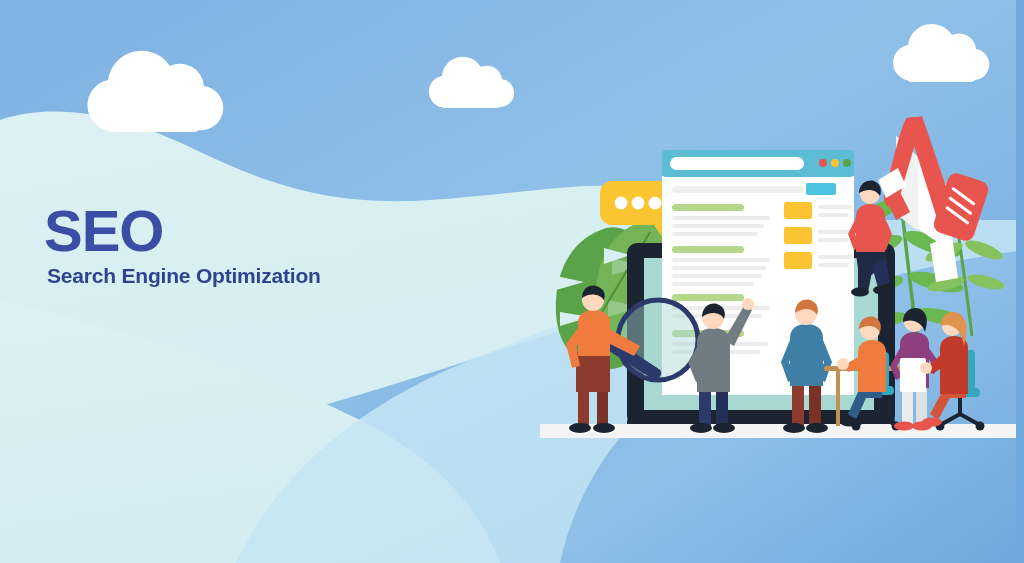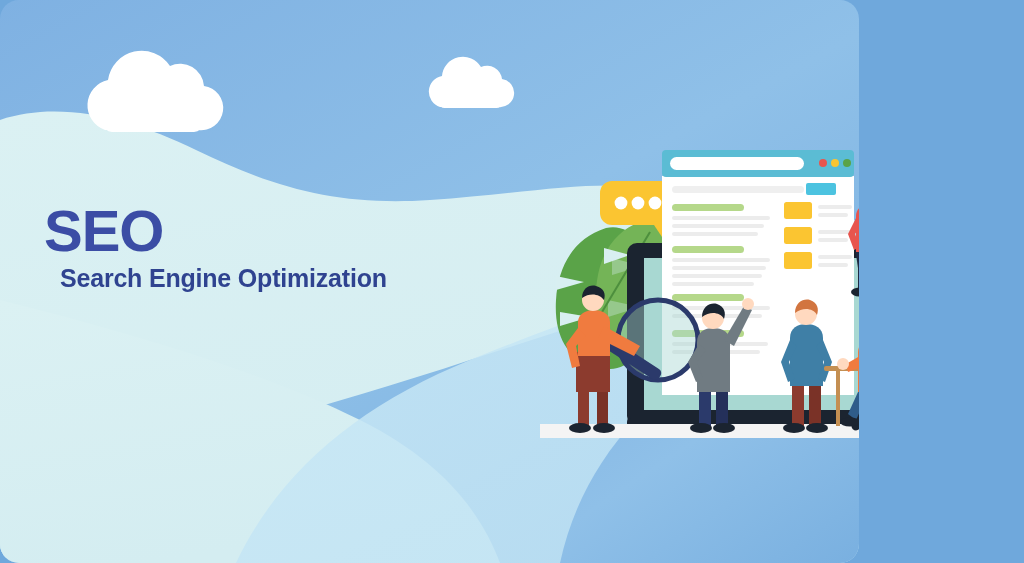--- a/index.html
+++ b/index.html
@@ -1,33 +1,33 @@
 <!DOCTYPE html>
 <html><head>
 <meta charset="utf-8">
 <style>
   html,body{margin:0;padding:0;}
   body{
     width:1024px;height:563px;overflow:hidden;
     font-family:"Liberation Sans", sans-serif;
     background:#6fa8dc;
   }
-  #stage{position:relative;width:859px;height:563px;overflow:hidden;border-radius:19px;}
+  #stage{position:relative;width:1016px;height:563px;overflow:hidden;}
   #stage svg.layer{position:absolute;left:0;top:0;width:1024px;height:563px;}
 
   
   #copy{
     position:absolute;left:44px;top:203px;width:370px;z-index:40;
   }
   #copy .seo{
     font-size:58px;line-height:0.98;font-weight:bold;letter-spacing:-1px;
     color:#3b4da5;margin:0 0 4px 0;
   }
   #copy .sub{
-    font-size:25px;font-weight:bold;color:#2f4390;margin:0 0 14px 16px;
+    font-size:21px;font-weight:bold;color:#2f4390;margin:0 0 14px 3px;
     letter-spacing:-0.2px;
   }
   #copy .body{
     font-size:13.5px;line-height:1.55;color:#9aa7ad;margin:0;
   }
 </style>
 </head>
 <body>
 
 <div id="stage">

